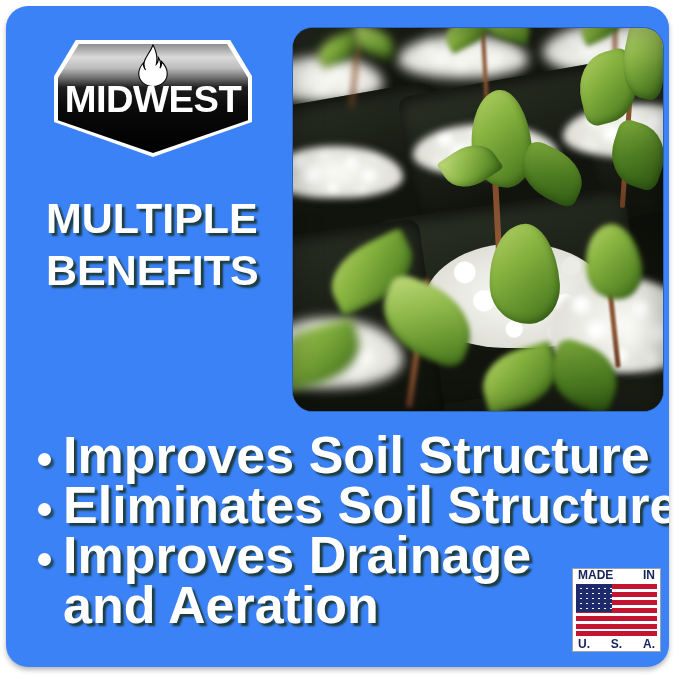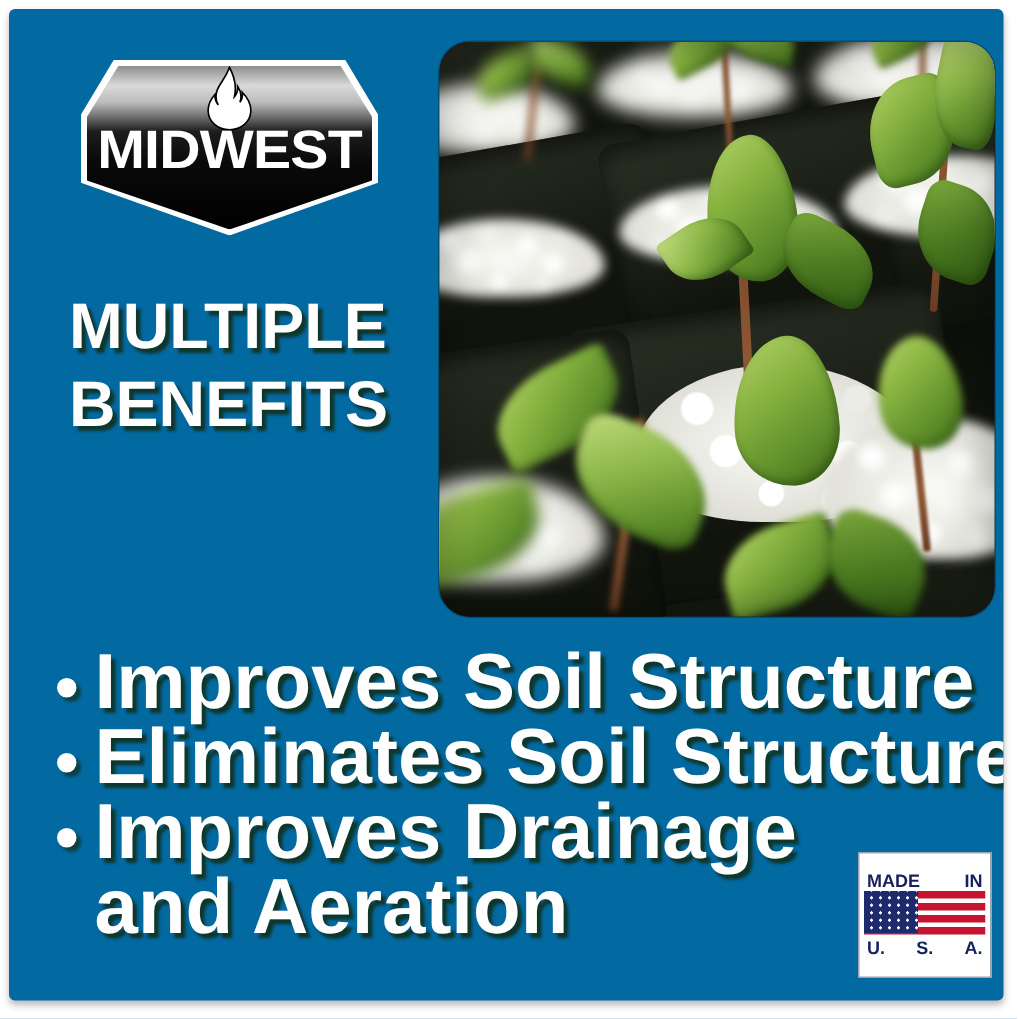--- a/index.html
+++ b/index.html
@@ -21,22 +21,22 @@
     background: #ffffff;
   }
 
   
   .green-panel {
     position: absolute;
     left: 6px;
     top: 6px;
     width: 663px;
     height: 661px;
-    background: #0369a1;
-    border-radius: 4px;
+    background: #3b82f6;
+    border-radius: 22px;
     box-shadow: 0 3px 5px rgba(0,0,0,0.28);
     overflow: hidden;
   }
 
   
   .logo-badge {
     position: absolute;
     left: 48px;
     top: 34px;
     width: 198px;
@@ -227,21 +227,21 @@
   
   .usa-badge {
     position: absolute;
     left: 566px;
     top: 562px;
     width: 89px;
     height: 84px;
     background: #ffffff;
     border: 1px solid #9aa3ae;
     box-sizing: border-box;
-    padding: 12px 3px;
+    padding: 0 3px;
     display: flex;
     flex-direction: column;
     justify-content: space-between;
   }
   .usa-top, .usa-bottom {
     display: flex;
     justify-content: space-between;
     color: #16225c;
     font-family: "Liberation Sans", sans-serif;
     font-weight: bold;

